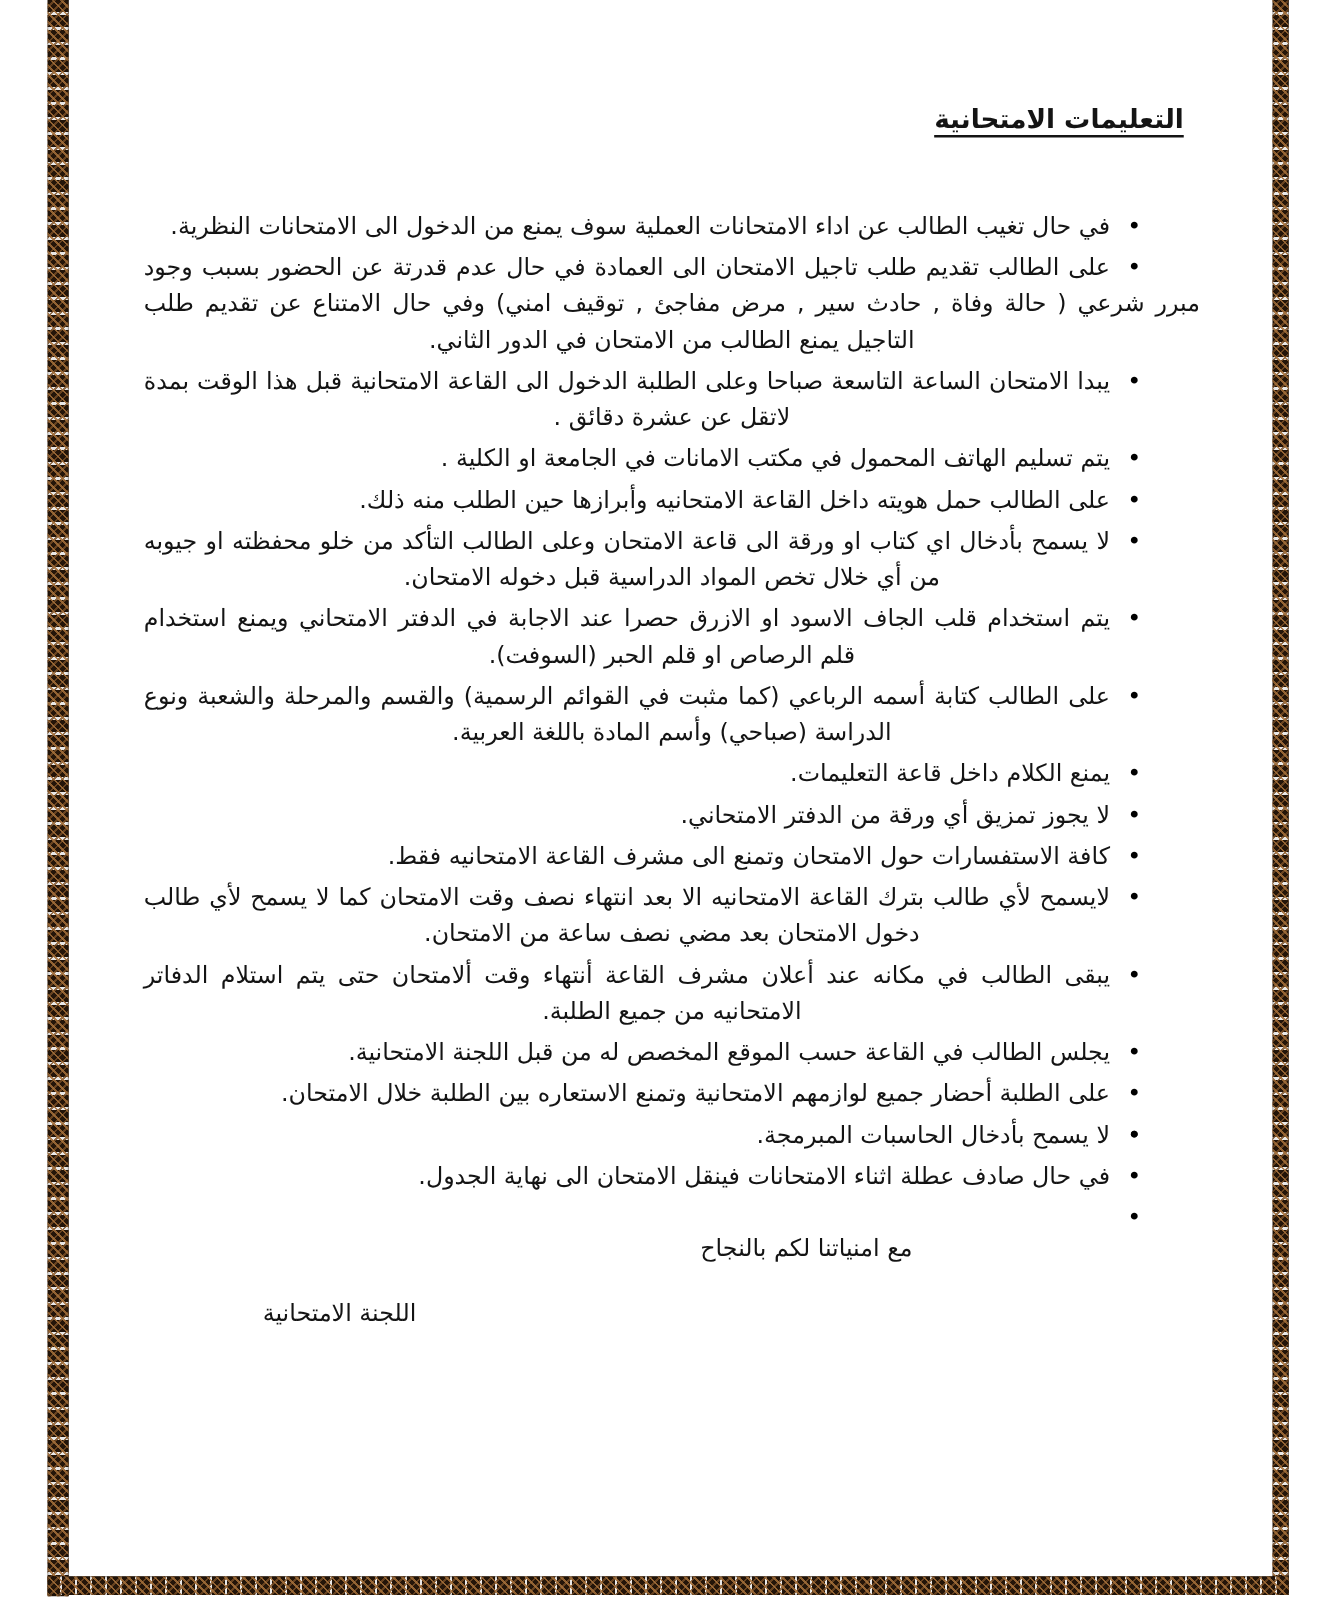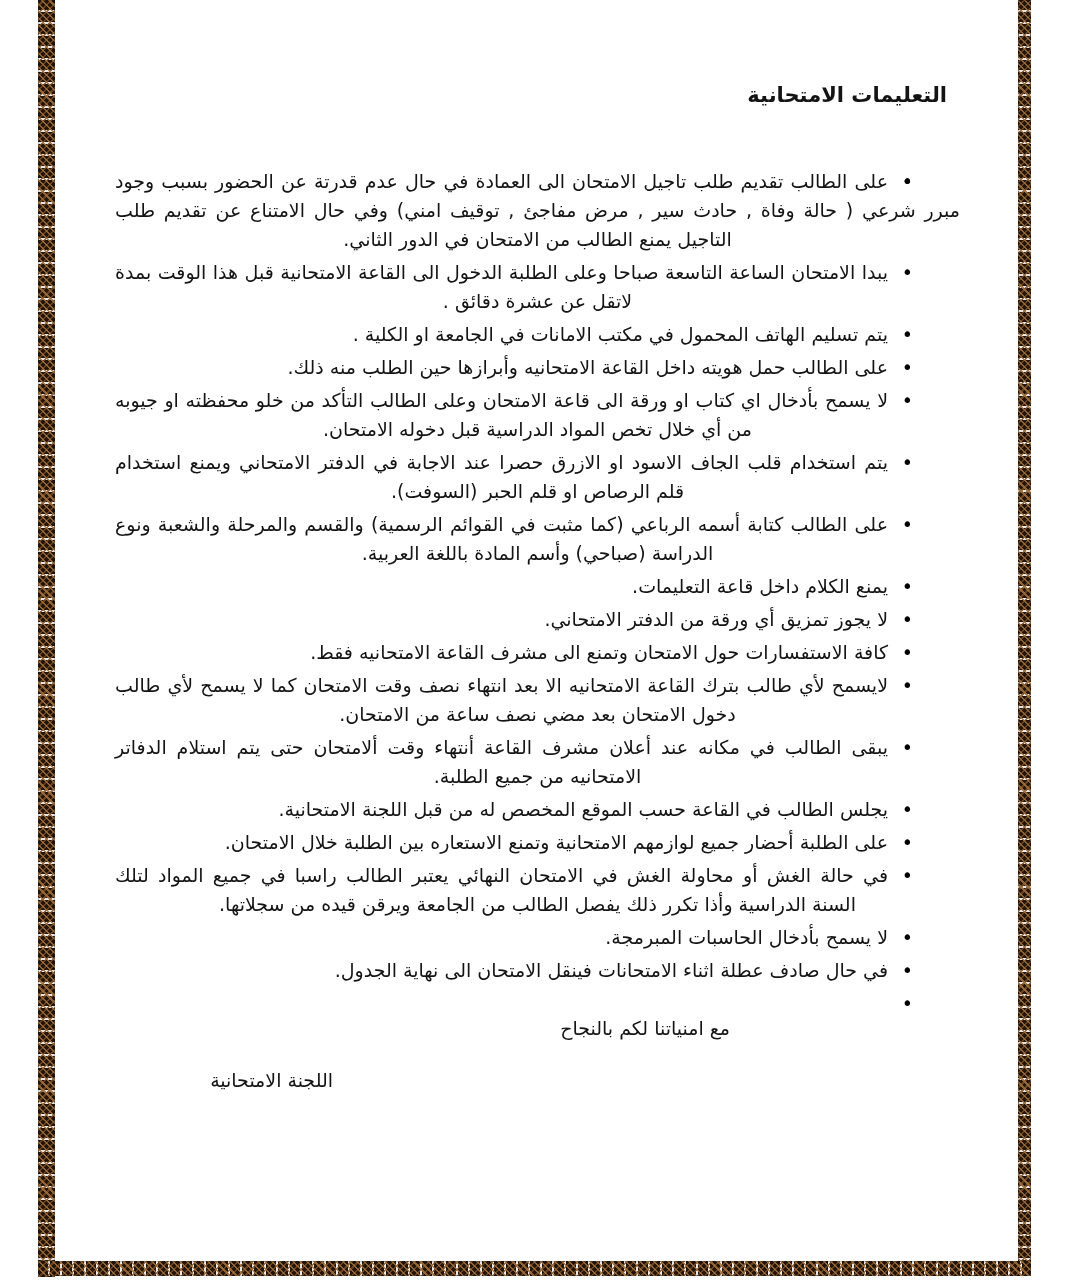--- a/index.html
+++ b/index.html
@@ -46,20 +46,21 @@
     left: 115px;
     direction: rtl;
   }
   .title {
     margin: 83px 0 0 0;
     padding-left: 0;
     padding-right: 13px;
     text-align: right;
     font-size: 21px;
     font-weight: bold;
+    text-decoration: underline;
     text-decoration-thickness: 2px;
     text-underline-offset: 6px;
   }
   ul.instructions {
     list-style: none;
     margin: 60px 0 0 0;
     padding: 0;
   }
   .item {
     position: relative;
@@ -102,20 +103,21 @@
 <div class="page">
   <div class="border-strip border-left"></div>
   <div class="border-strip border-right"></div>
   <div class="border-strip border-bottom"></div>
 
   <div class="content">
     <h1 class="title">التعليمات الامتحانية</h1>
     <ul class="instructions">
   <li class="item">
     <span class="bullet">•</span>
+    <span class="item-text">في حال تغيب الطالب عن اداء الامتحانات العملية سوف يمنع من الدخول الى الامتحانات النظرية.</span>
   </li>
 
   <li class="item multi">
     <span class="bullet">•</span>
     <span class="item-text">على الطالب تقديم طلب تاجيل الامتحان الى العمادة في حال عدم قدرتة عن الحضور بسبب وجود مبرر شرعي ( حالة وفاة , حادث سير , مرض مفاجئ , توقيف امني) وفي حال الامتناع عن تقديم طلب التاجيل يمنع الطالب من الامتحان في الدور الثاني.</span>
   </li>
 
   <li class="item multi">
     <span class="bullet">•</span>
     <span class="item-text">يبدا الامتحان الساعة التاسعة صباحا وعلى الطلبة الدخول الى القاعة الامتحانية قبل هذا الوقت بمدة لاتقل عن عشرة دقائق .</span>
@@ -176,21 +178,20 @@
     <span class="item-text">يجلس الطالب في القاعة حسب الموقع المخصص له من قبل اللجنة الامتحانية.</span>
   </li>
 
   <li class="item">
     <span class="bullet">•</span>
     <span class="item-text">على الطلبة أحضار جميع لوازمهم الامتحانية وتمنع الاستعاره بين الطلبة خلال الامتحان.</span>
   </li>
 
   <li class="item multi">
     <span class="bullet">•</span>
-    <span class="item-text">في حالة الغش أو محاولة الغش في الامتحان النهائي يعتبر الطالب راسبا في جميع المواد لتلك السنة الدراسية وأذا تكرر ذلك يفصل الطالب من الجامعة ويرقن قيده من سجلاتها.</span>
   </li>
 
   <li class="item">
     <span class="bullet">•</span>
     <span class="item-text">لا يسمح بأدخال الحاسبات المبرمجة.</span>
   </li>
 
   <li class="item">
     <span class="bullet">•</span>
     <span class="item-text">في حال صادف عطلة اثناء الامتحانات فينقل الامتحان الى نهاية الجدول.</span>

